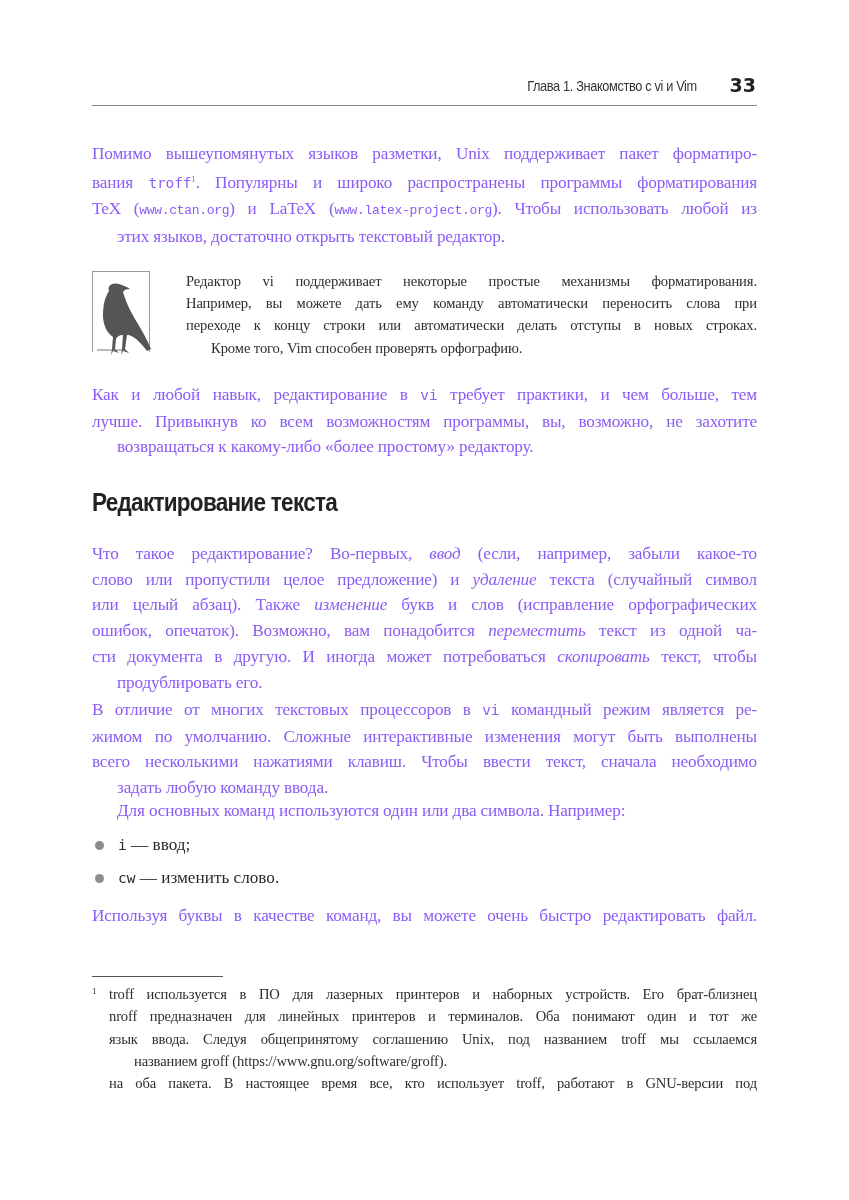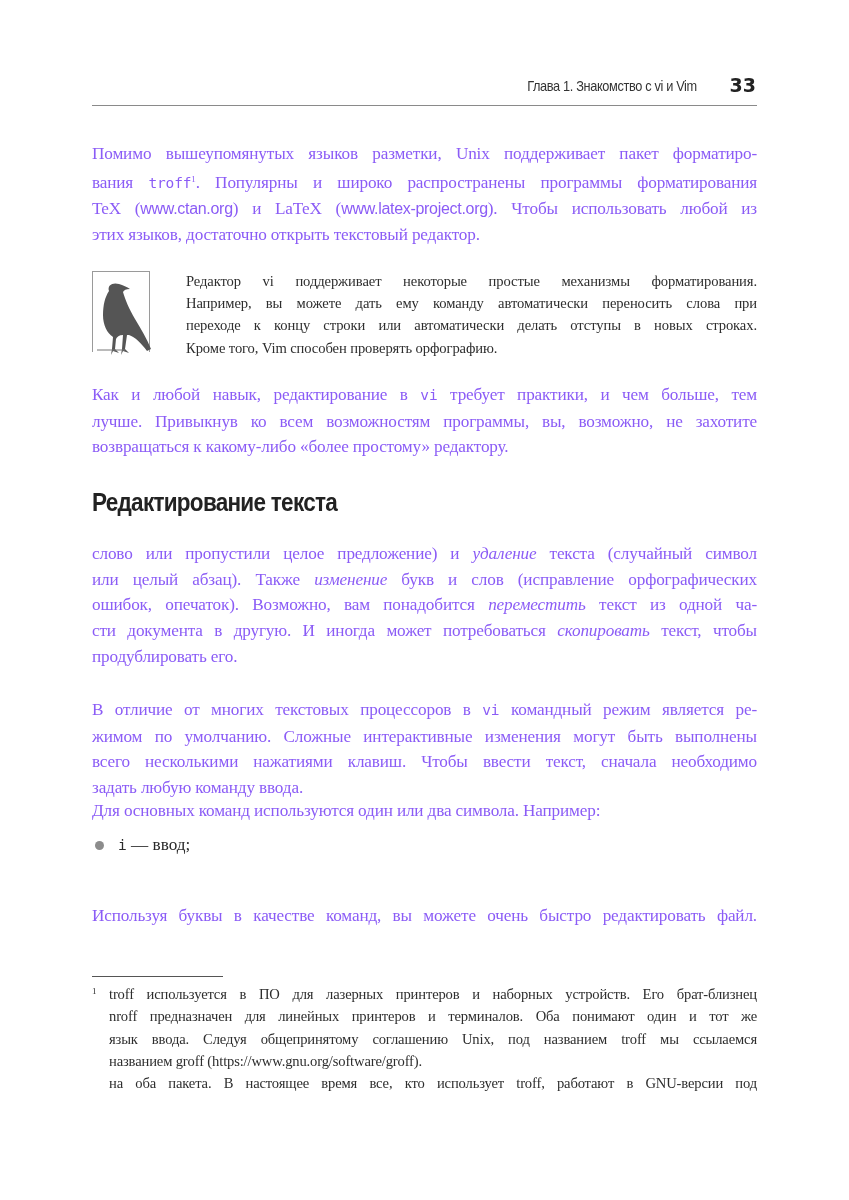--- a/index.html
+++ b/index.html
@@ -23,23 +23,23 @@
     font-family: "DejaVu Sans", sans-serif; font-weight: bold;
     font-size: 19px; color: #222;
   }
 
   .body-text {
     position: absolute; left: 92px; width: 665px;
     font-size: 17.2px; line-height: 25.7px; text-align: justify;
     color: #8b5cf6; letter-spacing: -0.15px;
   }
   .line { display: block; text-align: justify; text-align-last: justify; white-space: nowrap; }
-  .line.last { text-align-last: left; }
+  .line.last { text-align-last: left; margin-left: 25px; }
   .mono { font-family: "DejaVu Sans Mono", "Liberation Mono", monospace; font-size: 14.5px; }
-  .url { font-family: Liberation Sans, sans-serif; font-size: 16px; letter-spacing: -0.3px; }
+  .url { font-family: Liberation Mono, monospace; font-size: 13px; letter-spacing: -0.3px; }
   sup.fn { font-size: 9px; vertical-align: 6px; }
 
   .note { position: absolute; left: 92px; top: 270px; width: 665px; height: 90px; padding-left: 8px; }
   .note-icon-box {
     position: absolute; left: 0; top: 1px; width: 56px; height: 80px;
     border: 1px solid #9a9a9a; border-bottom: none; background: #fff;
   }
   .note-icon-box svg { position: absolute; left: 2px; top: 5px; }
   .note-text {
     position: absolute; left: 94px; top: 0; width: 571px;
@@ -104,20 +104,21 @@
 
   <div class="body-text" style="top:382px;">
     <span class="line"><span>Как и любой навык, редактирование в </span><span class="mono">vi</span><span> требует практики, и чем больше, тем</span></span>
     <span class="line"><span>лучше. Привыкнув ко всем возможностям программы, вы, возможно, не захотите</span></span>
     <span class="line last"><span>возвращаться к какому-либо «более простому» редактору.</span></span>
   </div>
 
   <div class="section-heading">Редактирование текста</div>
 
   <div class="body-text" style="top:541px;">
+    <span class="line"><span>Что такое редактирование? Во-первых, </span><em>ввод</em><span> (если, например, забыли какое-то</span></span>
     <span class="line"><span>слово или пропустили целое предложение) и </span><em>удаление</em><span> текста (случайный символ</span></span>
     <span class="line"><span>или целый абзац). Также </span><em>изменение</em><span> букв и слов (исправление орфографических</span></span>
     <span class="line"><span>ошибок, опечаток). Возможно, вам понадобится </span><em>переместить</em><span> текст из одной ча-</span></span>
     <span class="line"><span>сти документа в другую. И иногда может потребоваться </span><em>скопировать</em><span> текст, чтобы</span></span>
     <span class="line last"><span>продублировать его.</span></span>
   </div>
 
   <div class="body-text" style="top:697px;">
     <span class="line"><span>В отличие от многих текстовых процессоров в </span><span class="mono">vi</span><span> командный режим является ре-</span></span>
     <span class="line"><span>жимом по умолчанию. Сложные интерактивные изменения могут быть выполнены</span></span>
@@ -127,20 +128,24 @@
 
   <div class="body-text" style="top:798px;">
     <span class="line last">Для основных команд используются один или два символа. Например:</span>
   </div>
 
   <div class="bullets">
     <div class="bullet-item">
       <span class="bullet-dot"></span>
       <span class="bullet-text"><span class="mono">i</span><span> — ввод;</span></span>
     </div>
+    <div class="bullet-item">
+      <span class="bullet-dot"></span>
+      <span class="bullet-text"><span class="mono">cw</span><span> — изменить слово.</span></span>
+    </div>
   </div>
 
   <div class="body-text" style="top:903px;">
     <span class="line">Используя буквы в качестве команд, вы можете очень быстро редактировать файл.</span>
   </div>
 
   <div class="footnote-rule"></div>
   <div class="footnote">
     <span class="footnote-mark">1</span>
     <div class="footnote-body">

